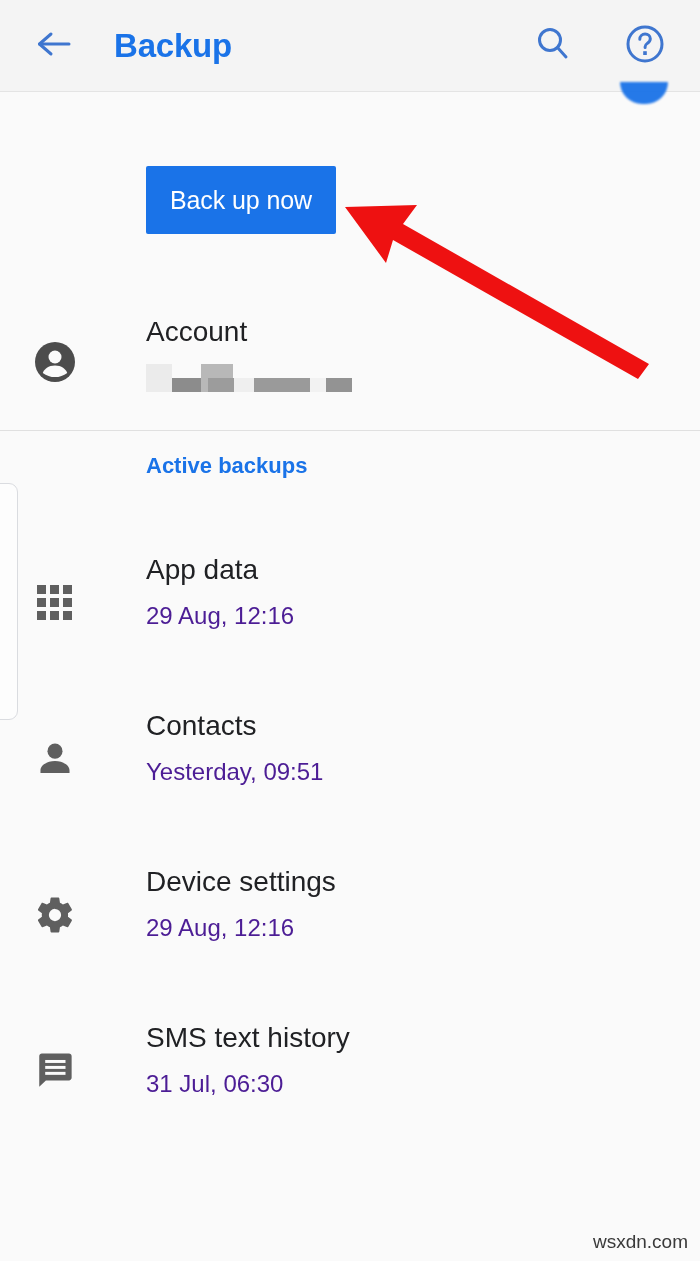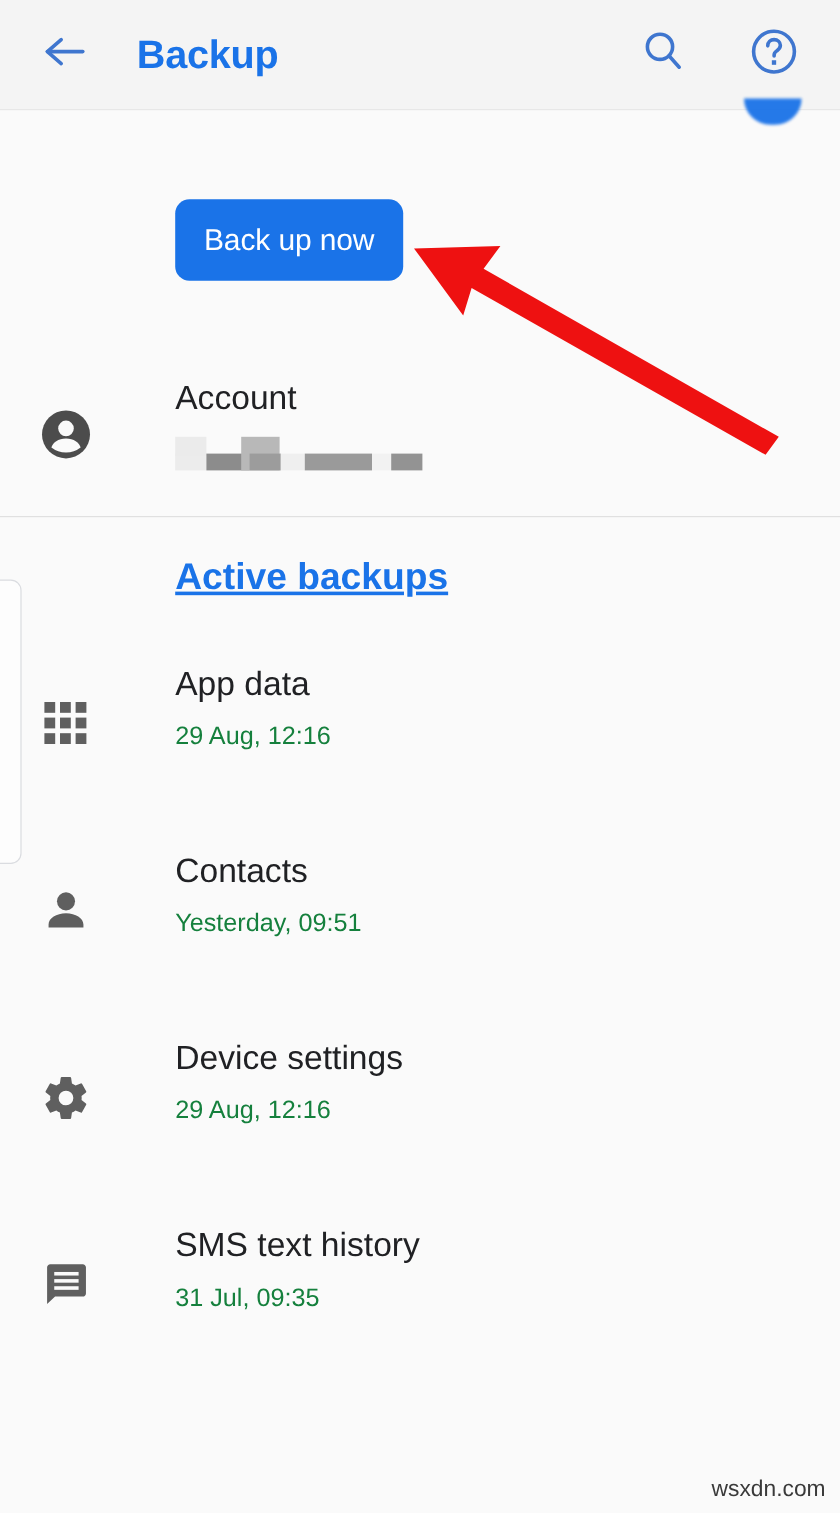--- a/index.html
+++ b/index.html
@@ -75,21 +75,21 @@
 
   
   .backup-btn {
     position: absolute;
     left: 146px;
     top: 74px;
     width: 190px;
     height: 68px;
     background: #1a73e8;
     border: none;
-    border-radius: 12px;
+    border-radius: 2px;
     color: #ffffff;
     font-family: "Liberation Sans", sans-serif;
     font-size: 25px;
     letter-spacing: -0.1px;
     cursor: pointer;
     display: flex;
     align-items: center;
     justify-content: center;
   }
 
@@ -133,25 +133,24 @@
     width: 700px;
     height: 1px;
     background: #e0e0e0;
   }
   .divider.d1 { top: 338px; }
 
   
   .section-title {
     position: absolute;
     left: 146px;
-    top: 371px;
-    font-size: 31px;
+    top: 361px;
+    font-size: 22px;
     font-weight: bold;
     color: #1a73e8;
-    text-decoration: underline;
   }
 
   
   .edge-card {
     position: absolute;
     left: -44px;
     top: 391px;
     width: 62px;
     height: 237px;
     border: 1px solid #dadce0;
@@ -187,22 +186,22 @@
     left: 146px;
     top: 22px;
     font-size: 28px;
     color: #202124;
     white-space: nowrap;
   }
   .li-sub {
     position: absolute;
     left: 146px;
     top: 70px;
-    font-size: 21px;
-    color: #15803d;
+    font-size: 24px;
+    color: #4c1d95;
     white-space: nowrap;
   }
 
   
   .arrow-overlay {
     position: absolute;
     left: 0; top: 0;
     width: 700px; height: 1261px;
     pointer-events: none;
   }
@@ -339,21 +338,21 @@
         <svg width="42" height="42" viewBox="0 0 24 24">
           <path fill="#5f5f5f" d="M20 2H4.5C3.7 2 3 2.7 3 3.5V21l3.8-3.6H20c.8 0 1.5-.7 1.5-1.5V3.5C21.5 2.7 20.8 2 20 2z"></path>
           <g fill="#fafafa">
             <rect x="6.4" y="5.7" width="11.6" height="1.7"></rect>
             <rect x="6.4" y="9.1" width="11.6" height="1.7"></rect>
             <rect x="6.4" y="12.5" width="11.6" height="1.7"></rect>
           </g>
         </svg>
       </span>
       <div class="li-title">SMS text history</div>
-      <div class="li-sub">31 Jul, 09:35</div>
+      <div class="li-sub">31 Jul, 06:30</div>
     </div>
 
   </div>
 </div>
 
 <svg class="arrow-overlay" viewBox="0 0 700 1261">
   <g>
     <polygon fill="#ee1111" points="345,207 417,205 403,224 649,364 638,379 393,240 386,263"></polygon>
   </g>
 </svg>

